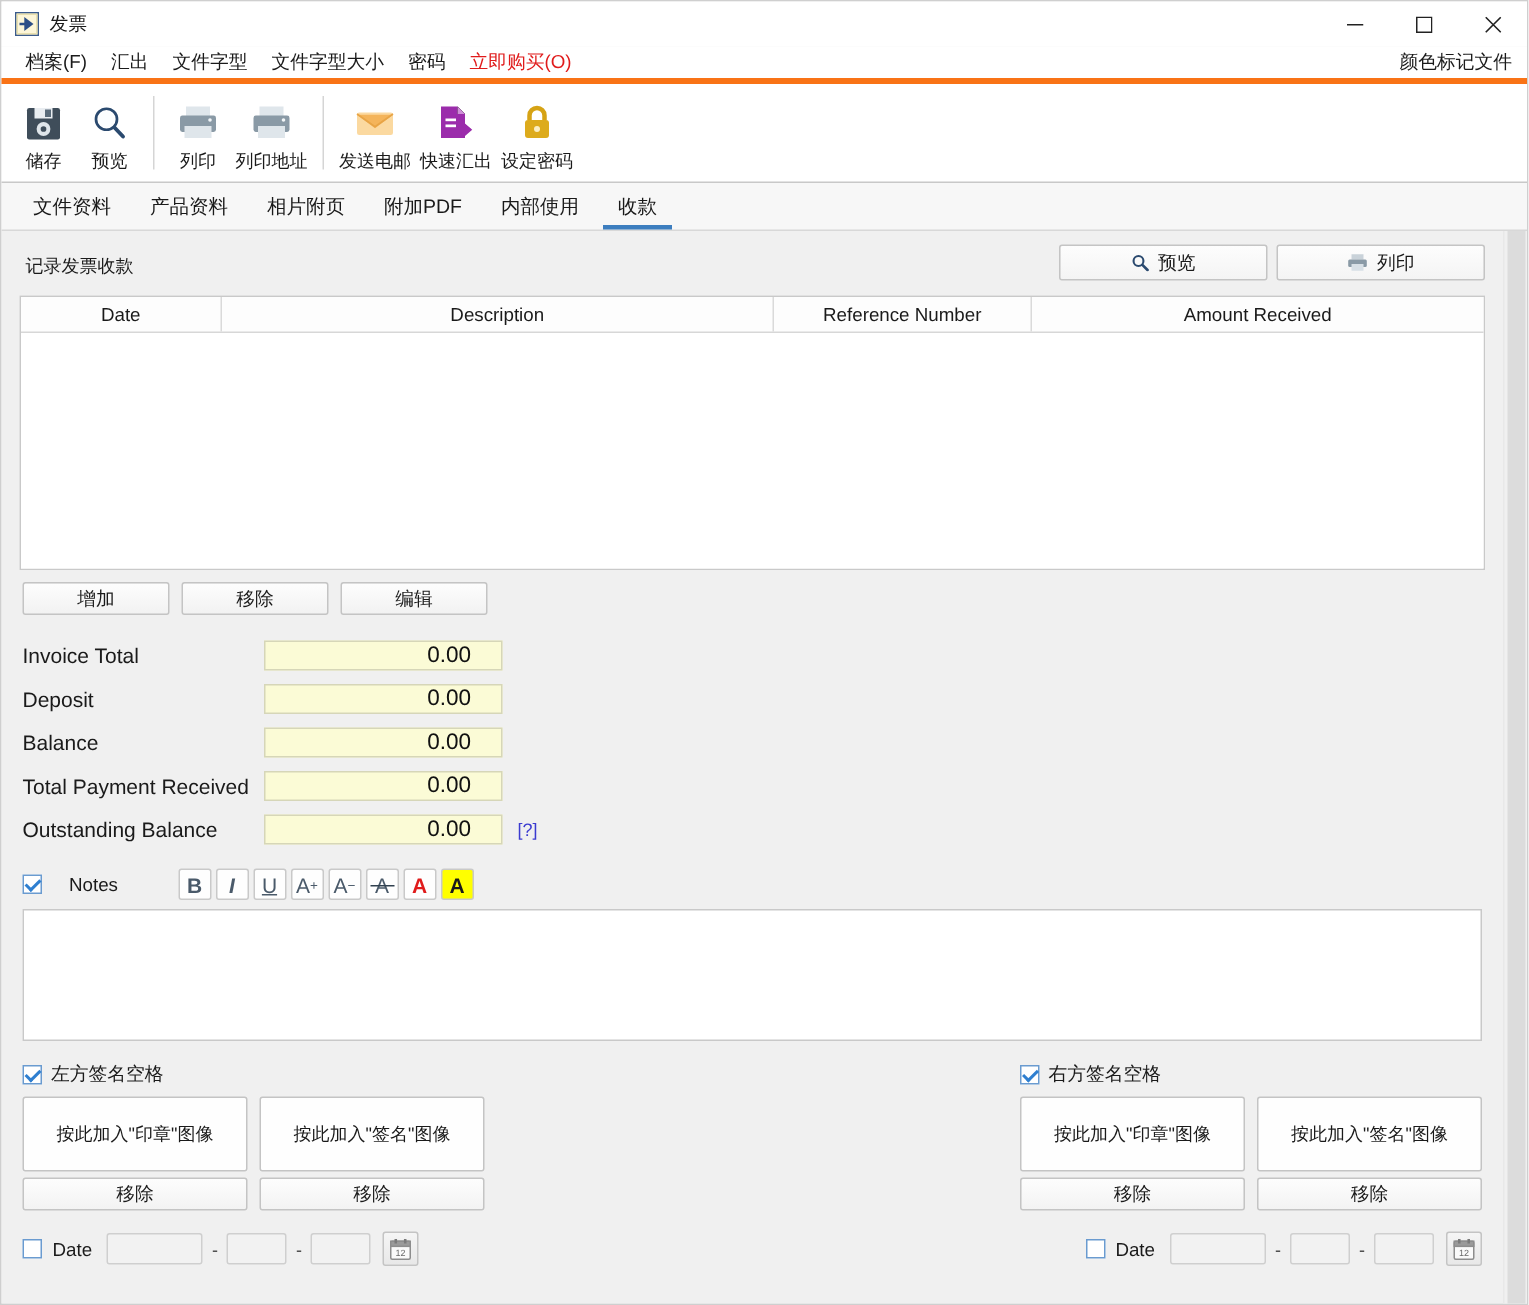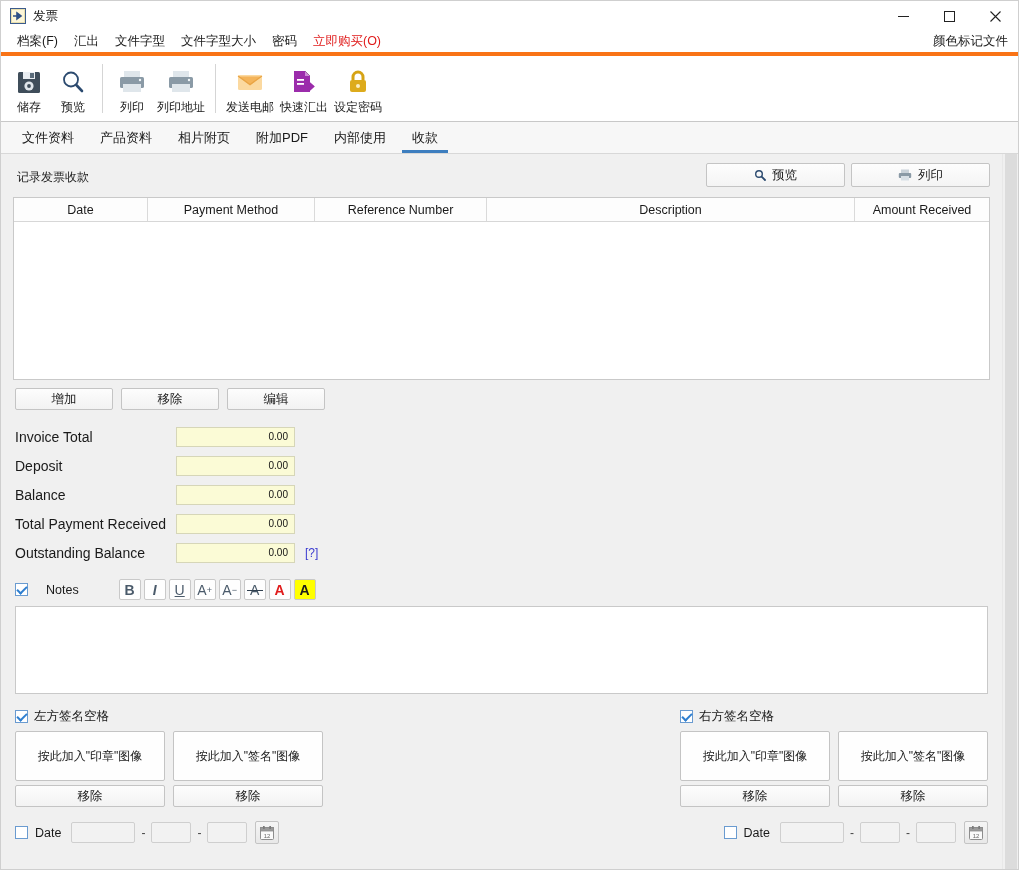--- a/index.html
+++ b/index.html
@@ -238,27 +238,27 @@
     align-items: center;
     height: 29px;
   }
   .tlabel {
     width: 163px;
     font-size: 14px;
     color: #1a1a1a;
     padding-left: 2px;
   }
   .tfield {
-    width: 119px; height: 20px;
+    width: 159px; height: 20px;
     background: #fbfbd6;
     border: 1px solid #d6d6b8;
-    font-size: 10px;
+    font-size: 15px;
     color: #111;
     text-align: right;
-    padding: 0 6px;
+    padding: 0 20px;
     line-height: 18px;
     font-family: "Liberation Sans", sans-serif;
     cursor: text;
   }
   .helplink {
     font-size: 12px;
     color: #3b3bd0;
     margin-left: 10px;
     cursor: default;
   }
@@ -551,23 +551,22 @@
               <rect x="3" y="7" width="8" height="4.5" fill="#d8e0e6"></rect>
             </svg>
           </span>
           <span>列印</span>
         </div>
       </div>
 
       <div class="grid">
         <div class="grid-head">
           <div class="gh" style="width:134px">Date</div>
-          <div class="gh" style="width:167px">Payment Method</div>
+          <div class="gh" style="width:368px">Description</div>
           <div class="gh" style="width:172px">Reference Number</div>
-          <div class="gh" style="width:368px">Description</div>
           <div class="gh" style="flex:1 1 auto">Amount Received</div>
         </div>
         <div class="grid-body"></div>
       </div>
 
       <div class="grid-btn-row">
         <div class="gbtn">增加</div>
         <div class="gbtn">移除</div>
         <div class="gbtn">编辑</div>
       </div>

